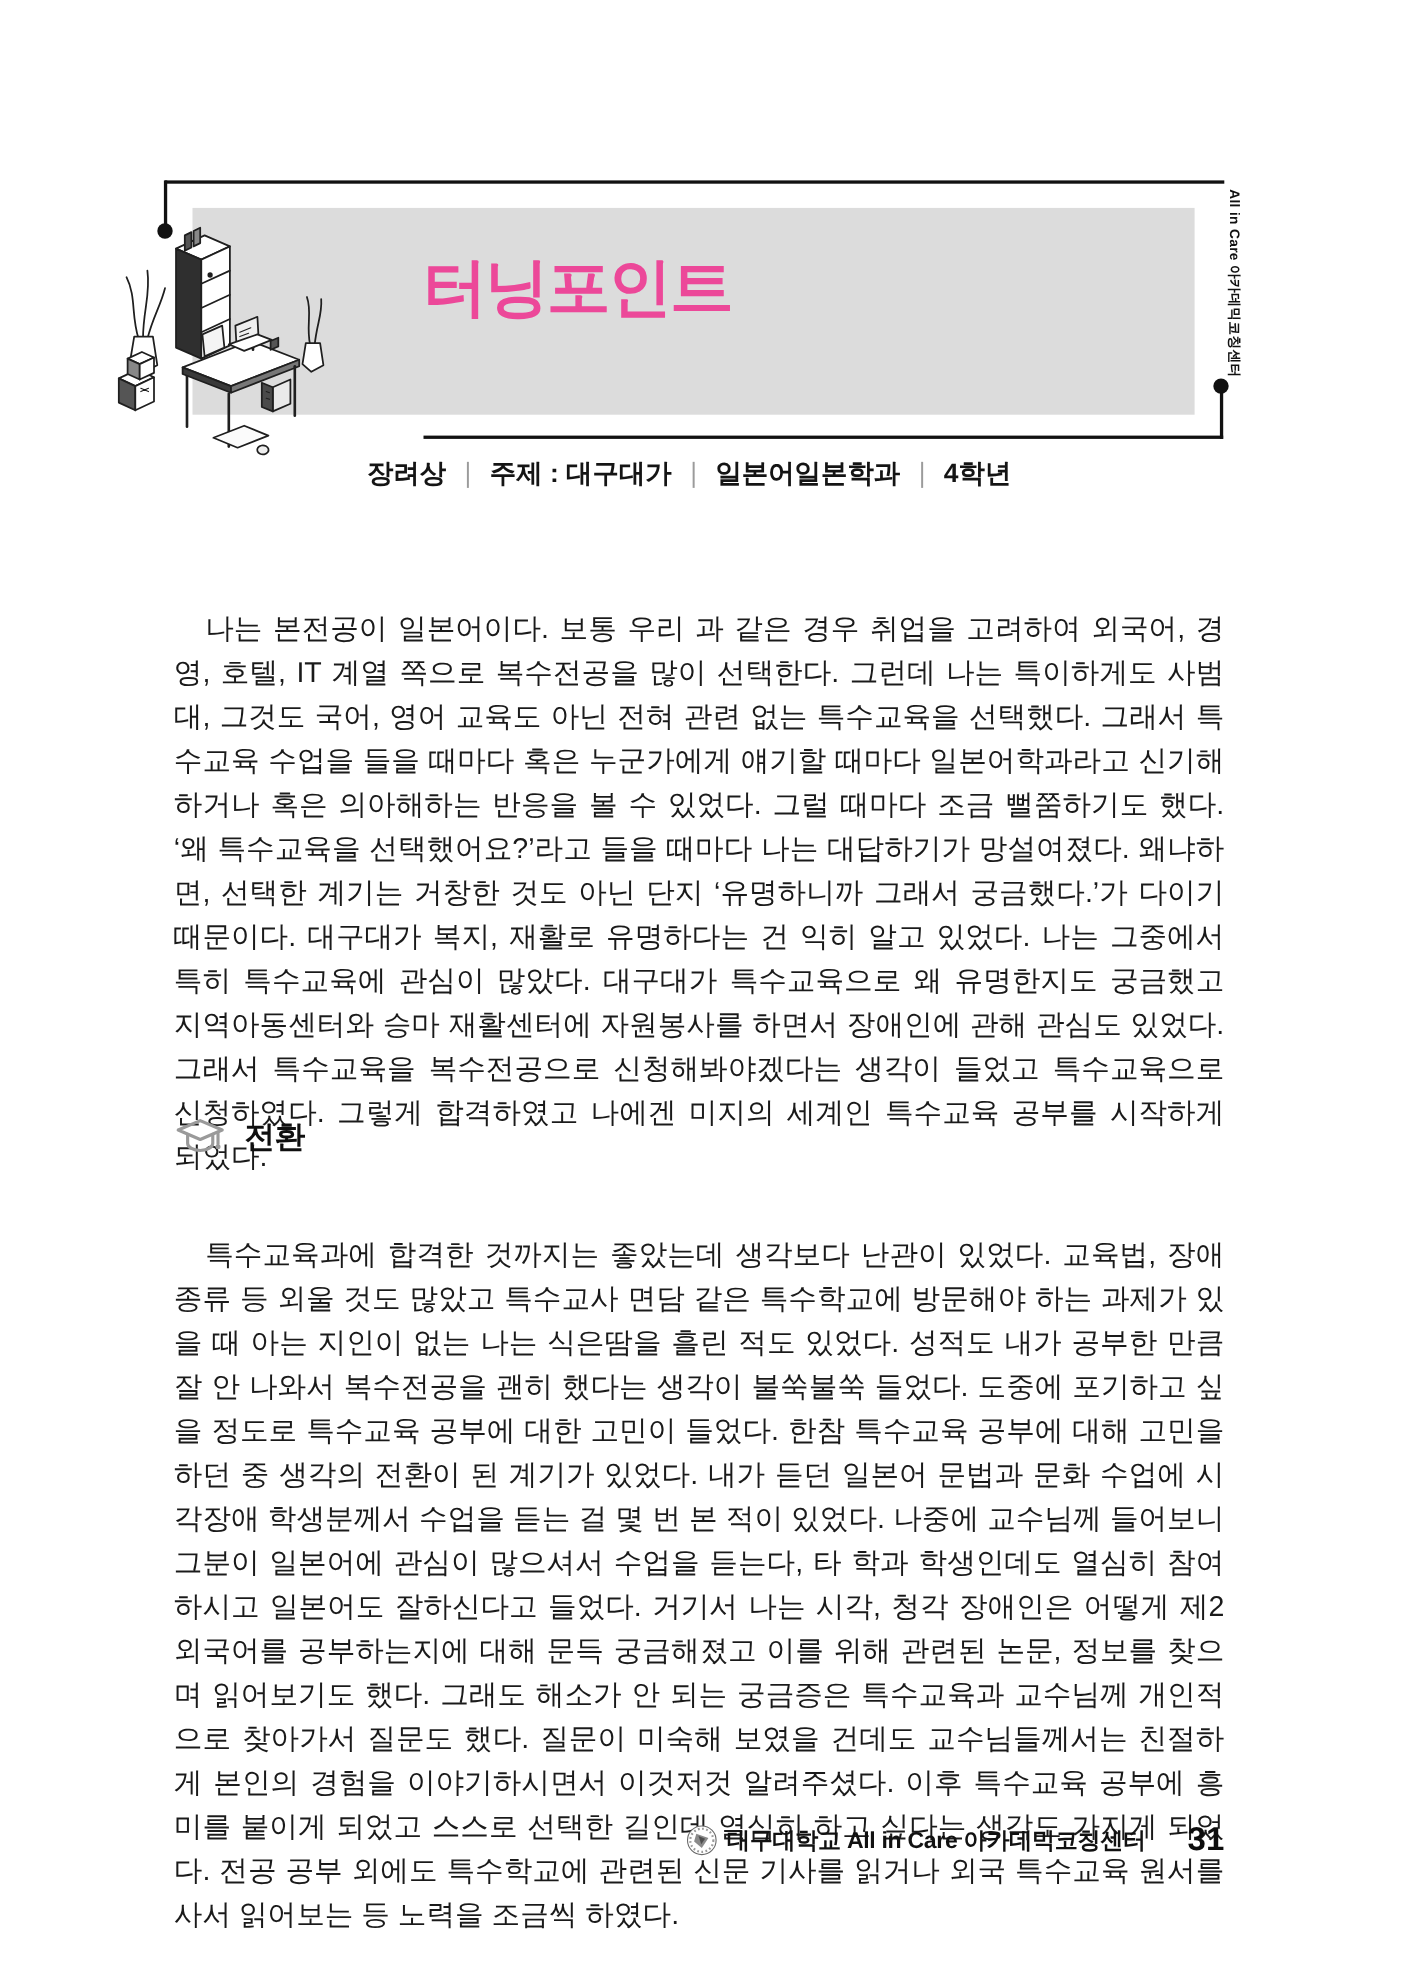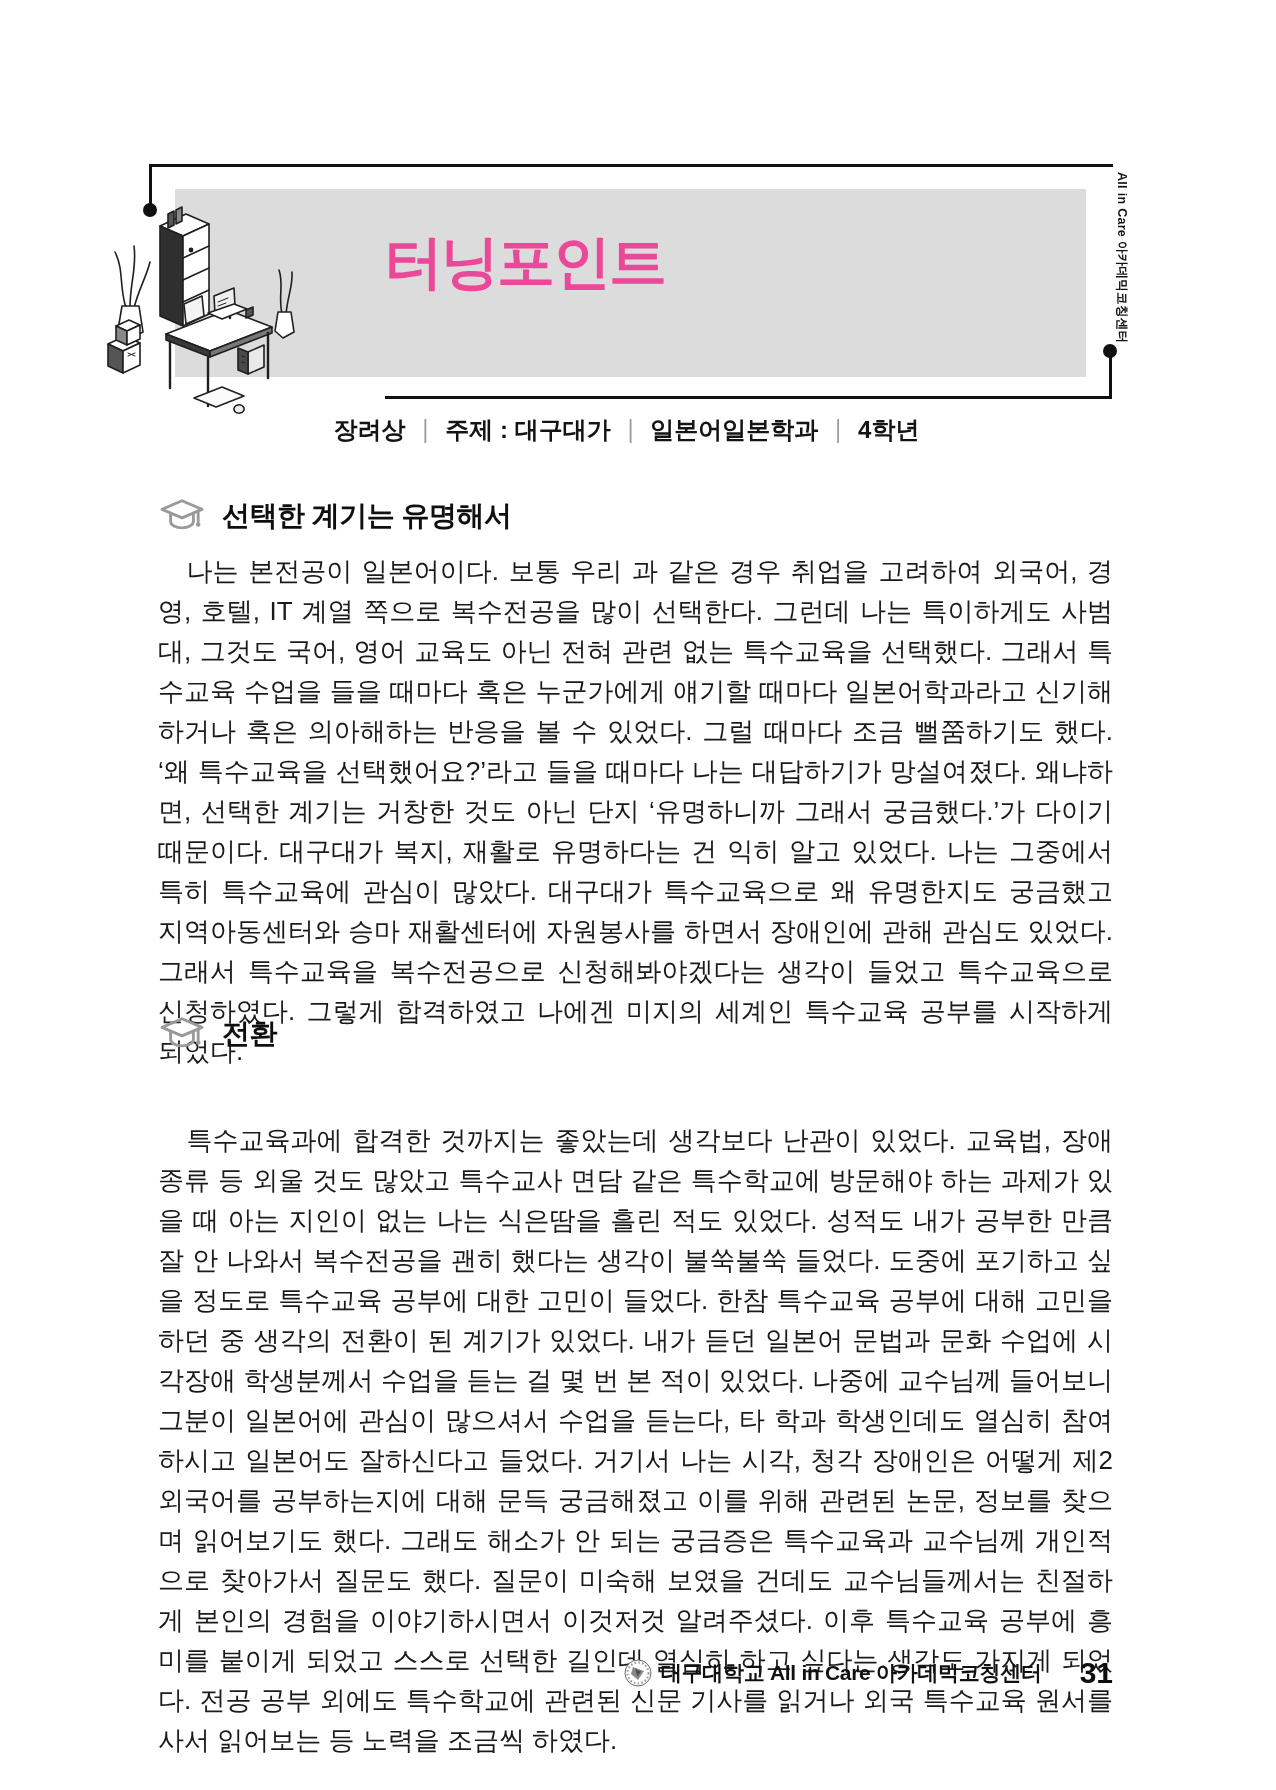--- a/index.html
+++ b/index.html
@@ -145,29 +145,20 @@
   <div class="meta">
     <span>장려상</span>
     <span class="sep">|</span>
     <span>주제 : 대구대가</span>
     <span class="sep">|</span>
     <span>일본어일본학과</span>
     <span class="sep">|</span>
     <span>4학년</span>
   </div>
 
-  <div class="section-heading heading-1">
-    <svg class="cap-icon" width="48" height="40" viewBox="0 0 50 42" fill="none">
-      <path d="M25 5 L46 14 L25 23 L4 14 Z" stroke="#9a9a9a" stroke-width="3" stroke-linejoin="round"></path>
-      <path d="M13 18 v8.5 c0 4.2 5.6 7 12 7 s12 -2.8 12 -7 V18" stroke="#9a9a9a" stroke-width="3" stroke-linecap="round"></path>
-      <path d="M42 16 v11" stroke="#9a9a9a" stroke-width="3" stroke-linecap="round"></path>
-      <circle cx="42" cy="30" r="2.4" fill="#9a9a9a"></circle>
-    </svg>
-    <span>선택한 계기는 유명해서</span>
-  </div>
   <p class="body-text para-1">나는 본전공이 일본어이다. 보통 우리 과 같은 경우 취업을 고려하여 외국어, 경영, 호텔, IT 계열 쪽으로 복수전공을 많이 선택한다. 그런데 나는 특이하게도 사범대, 그것도 국어, 영어 교육도 아닌 전혀 관련 없는 특수교육을 선택했다. 그래서 특수교육 수업을 들을 때마다 혹은 누군가에게 얘기할 때마다 일본어학과라고 신기해하거나 혹은 의아해하는 반응을 볼 수 있었다. 그럴 때마다 조금 뻘쭘하기도 했다. ‘왜 특수교육을 선택했어요?’라고 들을 때마다 나는 대답하기가 망설여졌다. 왜냐하면, 선택한 계기는 거창한 것도 아닌 단지 ‘유명하니까 그래서 궁금했다.’가 다이기 때문이다. 대구대가 복지, 재활로 유명하다는 건 익히 알고 있었다. 나는 그중에서 특히 특수교육에 관심이 많았다. 대구대가 특수교육으로 왜 유명한지도 궁금했고 지역아동센터와 승마 재활센터에 자원봉사를 하면서 장애인에 관해 관심도 있었다.그래서 특수교육을 복수전공으로 신청해봐야겠다는 생각이 들었고 특수교육으로 신청하였다. 그렇게 합격하였고 나에겐 미지의 세계인 특수교육 공부를 시작하게 되었다.</p>
 
   <div class="section-heading heading-2">
     <svg class="cap-icon" width="48" height="40" viewBox="0 0 50 42" fill="none">
       <path d="M25 5 L46 14 L25 23 L4 14 Z" stroke="#9a9a9a" stroke-width="3" stroke-linejoin="round"></path>
       <path d="M13 18 v8.5 c0 4.2 5.6 7 12 7 s12 -2.8 12 -7 V18" stroke="#9a9a9a" stroke-width="3" stroke-linecap="round"></path>
       <path d="M42 16 v11" stroke="#9a9a9a" stroke-width="3" stroke-linecap="round"></path>
       <circle cx="42" cy="30" r="2.4" fill="#9a9a9a"></circle>
     </svg>
     <span>전환</span>

